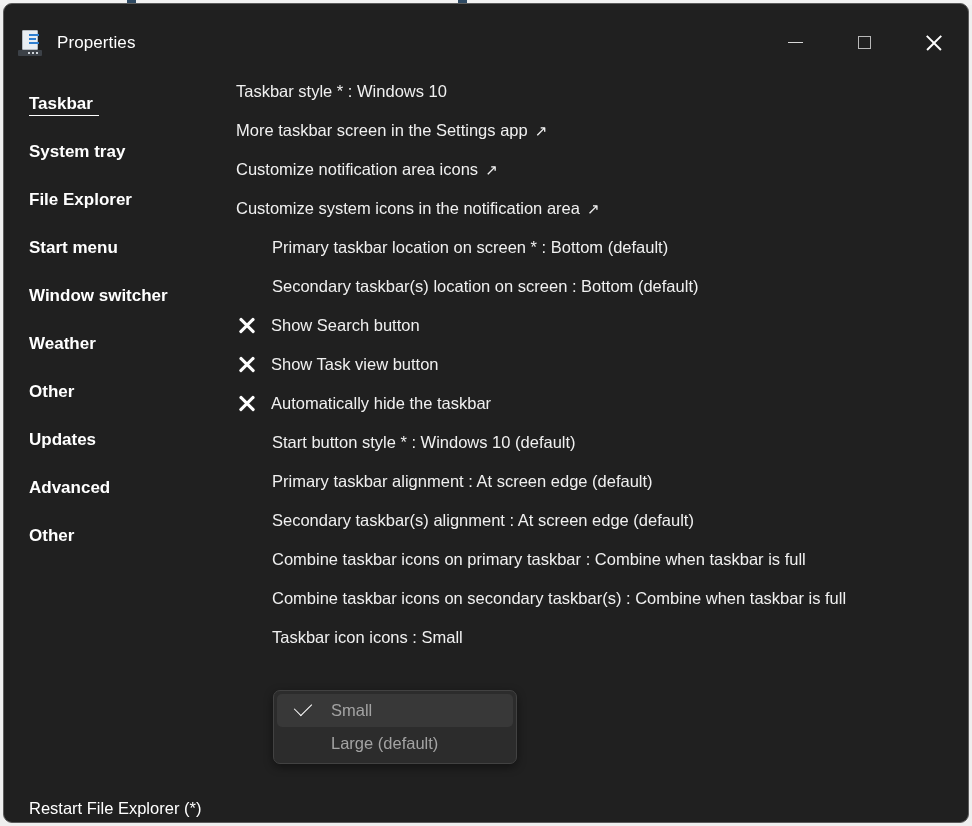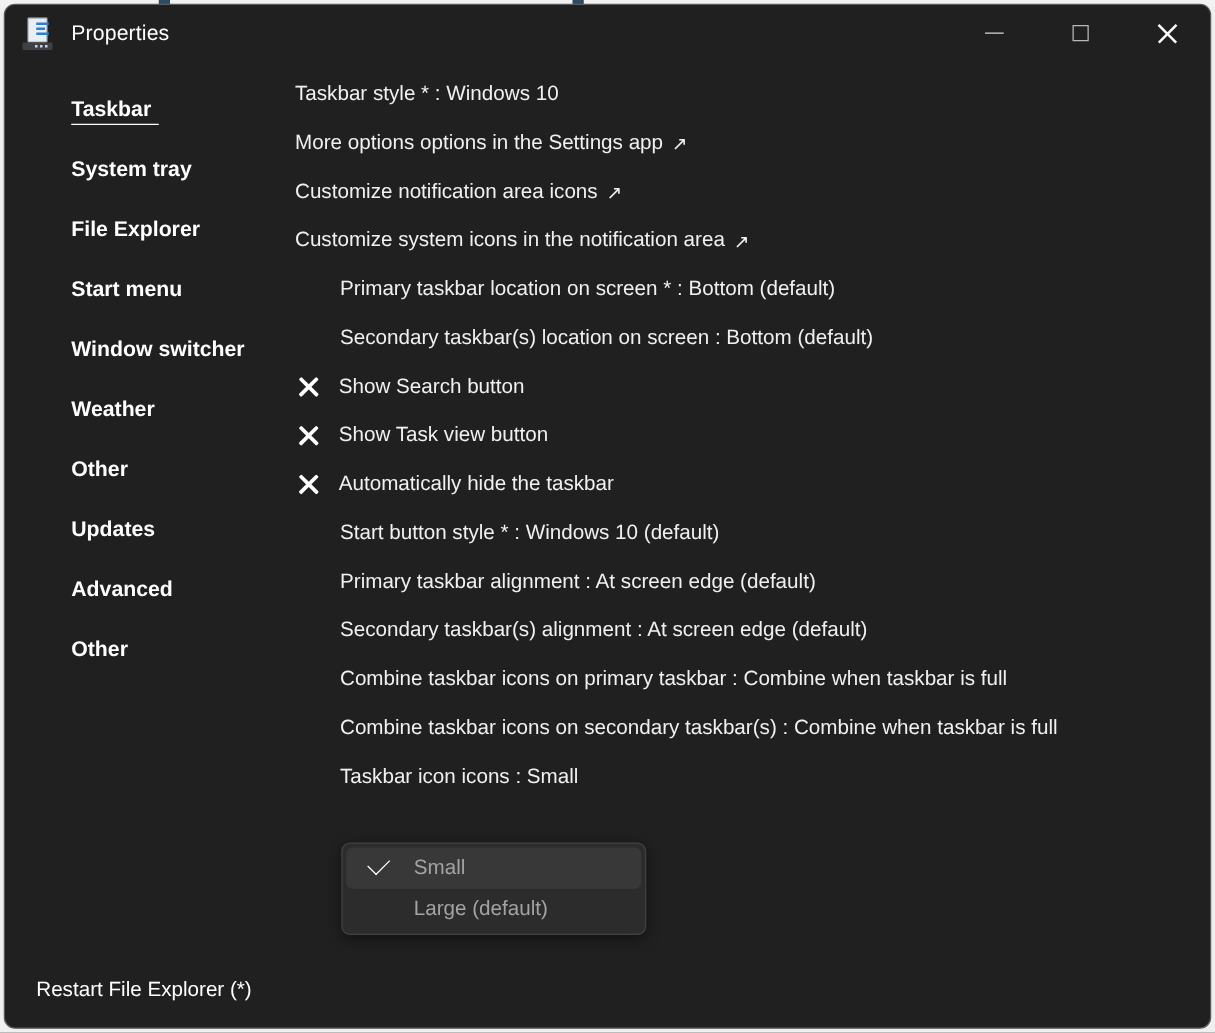--- a/index.html
+++ b/index.html
@@ -40,20 +40,21 @@
   }
 
   
   #titlebar {
     position: relative;
     height: 45px;
     width: 100%;
     background: #202020;
     display: flex;
     align-items: center;
+    margin-top: 16px;
   }
   #app-icon {
     margin-left: 14px;
     width: 24px;
     height: 26px;
     position: relative;
     flex: 0 0 auto;
   }
   #app-icon .screen {
     position: absolute;
@@ -156,21 +157,20 @@
     padding: 0 0 0 25px;
     height: 48px;
     line-height: 48px;
     white-space: nowrap;
   }
   .nav-item .nav-label {
     display: inline-block;
     border-bottom: 1px solid transparent;
     line-height: 1.15;
     padding-bottom: 1px;
-    margin-left: 28px;
   }
   .nav-item.active .nav-label {
     border-bottom-color: #ffffff;
     padding-right: 6px;
   }
 
   
   #content {
     position: absolute;
     left: 230px; top: 0;
@@ -320,21 +320,21 @@
       <a class="nav-item"><span class="nav-label">Other</span></a>
     </nav>
 
     <div id="content">
 
       <div class="opt-row lvl0">
         <span>Taskbar style * : Windows 10</span>
       </div>
 
       <div class="opt-row lvl0">
-        <span>More options options in the Settings app</span>
+        <span>More taskbar screen in the Settings app</span>
         <span class="ext-arrow">↗</span>
       </div>
 
       <div class="opt-row lvl0">
         <span>Customize notification area icons</span>
         <span class="ext-arrow">↗</span>
       </div>
 
       <div class="opt-row lvl0">
         <span>Customize system icons in the notification area</span>

